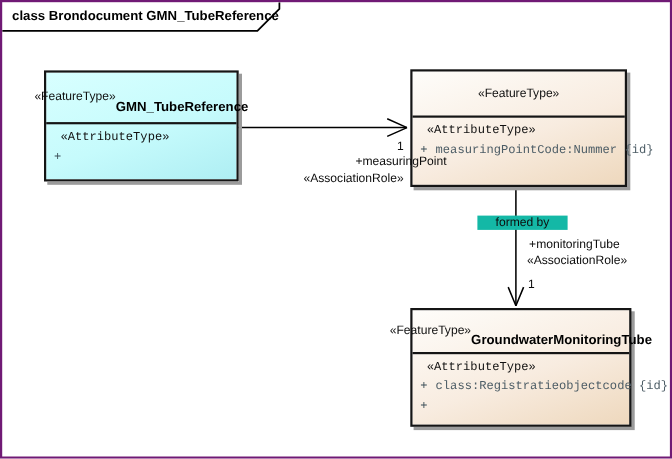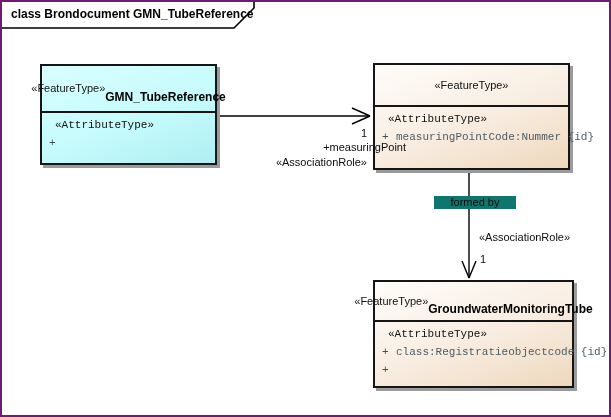--- a/index.html
+++ b/index.html
@@ -17,21 +17,21 @@
   .sep{border-top:2px solid #151515;height:0;}
   .attrs{padding-top:6px;font-family:Liberation Mono, monospace;}
   .astereo{font-size:11px;line-height:13px;color:#101010;padding-left:13px;}
   .arow{display:flex;font-size:11px;line-height:13px;margin-top:5px;}
   .vis{width:14px;padding-left:7px;color:#3c4f58;flex:0 0 auto;}
   .atext{white-space:nowrap;}
   .attr-cyan .atext{color:#54747f;}
   .attr-tan .atext{color:#4d5d66;}
   .lbl{position:absolute;z-index:4;font-size:11px;line-height:13px;color:#0d0d0d;white-space:nowrap;}
   .r-align{text-align:right;}
-  .name-lbl{background:#0f766e;padding:0 3px;text-align:center;}
+  .name-lbl{background:#14b8a6;padding:0 3px;text-align:center;}
   .clip{overflow:hidden;display:inline-block;}
 </style>
 </head>
 <body>
 
 <div class="frame">
 
   <svg class="lines" viewBox="0 0 611 417" xmlns="http://www.w3.org/2000/svg">
 
     <path d="M0 26 H232 L252 6 V0" fill="#ffffff" stroke="#000000" stroke-width="1.6"></path>
@@ -95,18 +95,19 @@
         <span class="vis">+</span>
       </div>
     </div>
   </div>
 
   <div class="lbl r-align" style="left:215px;top:125px;width:150px;">1</div>
   <div class="lbl r-align" style="left:215px;top:139px;width:150px;margin-left:39px;">+measuringPoint</div>
   <div class="lbl r-align" style="left:215px;top:154px;width:150px;">«AssociationRole»</div>
 
   <div class="lbl name-lbl" style="left:432px;top:194px;width:76px;">formed by</div>
+  <div class="lbl" style="left:479px;top:214px;">+monitoringTube</div>
   <div class="lbl" style="left:477px;top:229px;">
     <span class="clip" style="width:100px;">«AssociationRole»</span>
   </div>
   <div class="lbl" style="left:478px;top:251px;">1</div>
 
 </div>
 
 </body></html>

